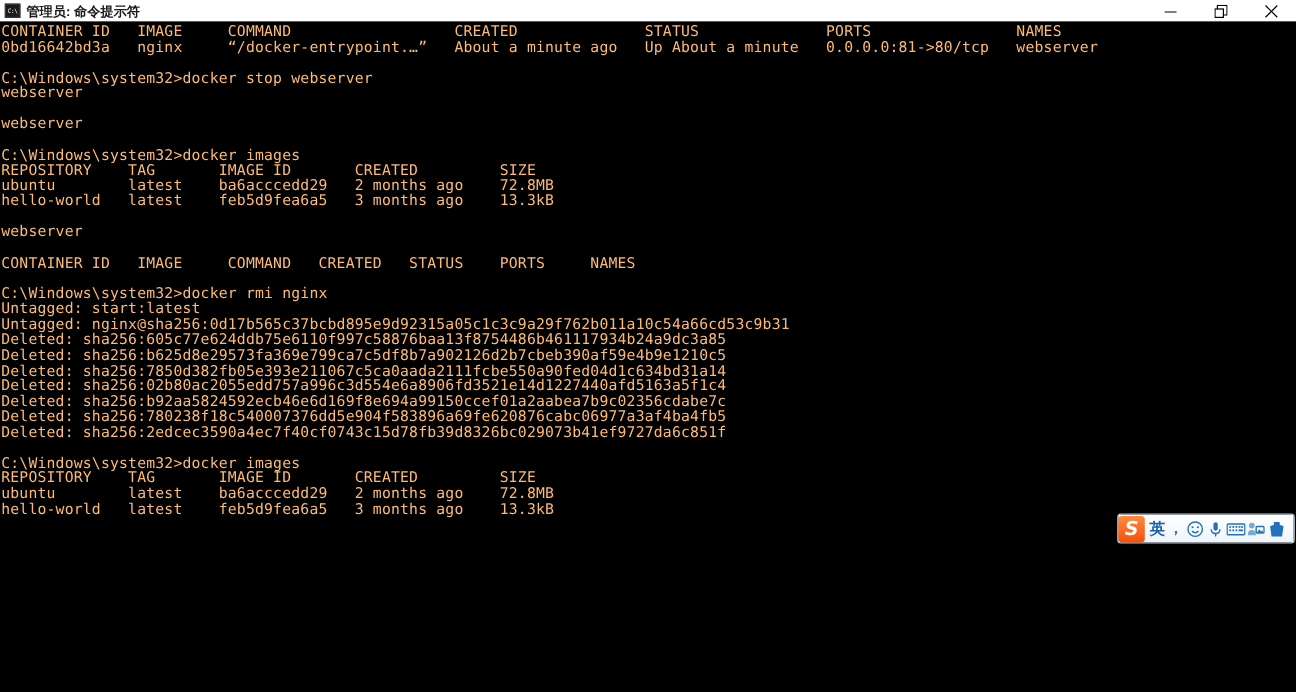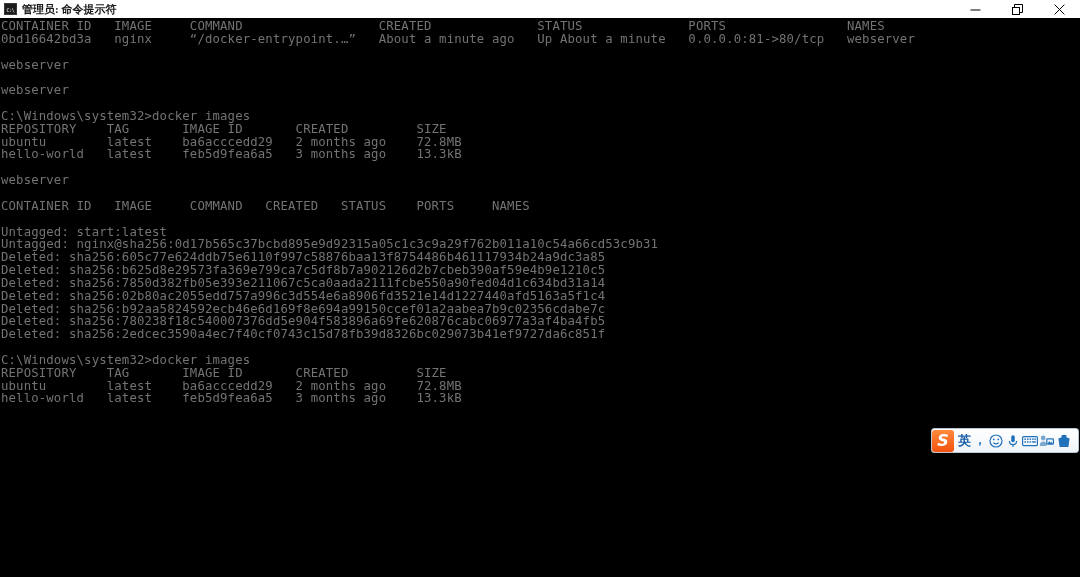--- a/index.html
+++ b/index.html
@@ -48,21 +48,21 @@
     color: #ffffff;
     font-family: "DejaVu Sans Mono", monospace;
     font-size: 5px;
     line-height: 12px;
     text-align: center;
     letter-spacing: -0.3px;
     box-sizing: border-box;
     flex: 0 0 auto;
   }
   #title-text {
-    font-family: Liberation Serif, serif;
+    font-family: Liberation Sans, sans-serif;
     font-size: 11px;
     color: #1a1a1a;
     margin-left: 5px;
     white-space: nowrap;
     font-weight: bold;
   }
   #title-controls {
     display: flex;
     align-items: stretch;
     height: 18px;
@@ -87,21 +87,21 @@
     background: #000000;
     overflow: hidden;
   }
   #term-inner {
     padding: 2px 0 0 1px;
   }
   .line {
     font-family: "DejaVu Sans Mono", monospace;
     font-size: 12.3px;
     line-height: 12.85px;
-    color: #737373;
+    color: #fdba74;
     white-space: pre;
     letter-spacing: 0.15px;
     height: 12.85px;
   }
   .line.blank { color: transparent; }
   .cursor {
     display: inline-block;
     width: 7px;
     height: 10px;
     background: #cccccc;
@@ -192,33 +192,35 @@
         </svg>
       </div>
     </div>
   </div>
 
   <div id="terminal">
     <div id="term-inner">
         <div class="line">CONTAINER ID   IMAGE     COMMAND                  CREATED              STATUS              PORTS                NAMES</div>
         <div class="line">0bd16642bd3a   nginx     “/docker-entrypoint.…”   About a minute ago   Up About a minute   0.0.0.0:81-&gt;80/tcp   webserver</div>
         <div class="line blank"></div>
+        <div class="line">C:\Windows\system32&gt;docker stop webserver</div>
         <div class="line">webserver</div>
         <div class="line blank"></div>
         <div class="line">webserver</div>
         <div class="line blank"></div>
         <div class="line">C:\Windows\system32&gt;docker images</div>
         <div class="line">REPOSITORY    TAG       IMAGE ID       CREATED         SIZE</div>
         <div class="line">ubuntu        latest    ba6acccedd29   2 months ago    72.8MB</div>
         <div class="line">hello-world   latest    feb5d9fea6a5   3 months ago    13.3kB</div>
         <div class="line blank"></div>
         <div class="line">webserver</div>
         <div class="line blank"></div>
         <div class="line">CONTAINER ID   IMAGE     COMMAND   CREATED   STATUS    PORTS     NAMES</div>
         <div class="line blank"></div>
+        <div class="line">C:\Windows\system32&gt;docker rmi nginx</div>
         <div class="line">Untagged: start:latest</div>
         <div class="line">Untagged: nginx@sha256:0d17b565c37bcbd895e9d92315a05c1c3c9a29f762b011a10c54a66cd53c9b31</div>
         <div class="line">Deleted: sha256:605c77e624ddb75e6110f997c58876baa13f8754486b461117934b24a9dc3a85</div>
         <div class="line">Deleted: sha256:b625d8e29573fa369e799ca7c5df8b7a902126d2b7cbeb390af59e4b9e1210c5</div>
         <div class="line">Deleted: sha256:7850d382fb05e393e211067c5ca0aada2111fcbe550a90fed04d1c634bd31a14</div>
         <div class="line">Deleted: sha256:02b80ac2055edd757a996c3d554e6a8906fd3521e14d1227440afd5163a5f1c4</div>
         <div class="line">Deleted: sha256:b92aa5824592ecb46e6d169f8e694a99150ccef01a2aabea7b9c02356cdabe7c</div>
         <div class="line">Deleted: sha256:780238f18c540007376dd5e904f583896a69fe620876cabc06977a3af4ba4fb5</div>
         <div class="line">Deleted: sha256:2edcec3590a4ec7f40cf0743c15d78fb39d8326bc029073b41ef9727da6c851f</div>
         <div class="line blank"></div>

